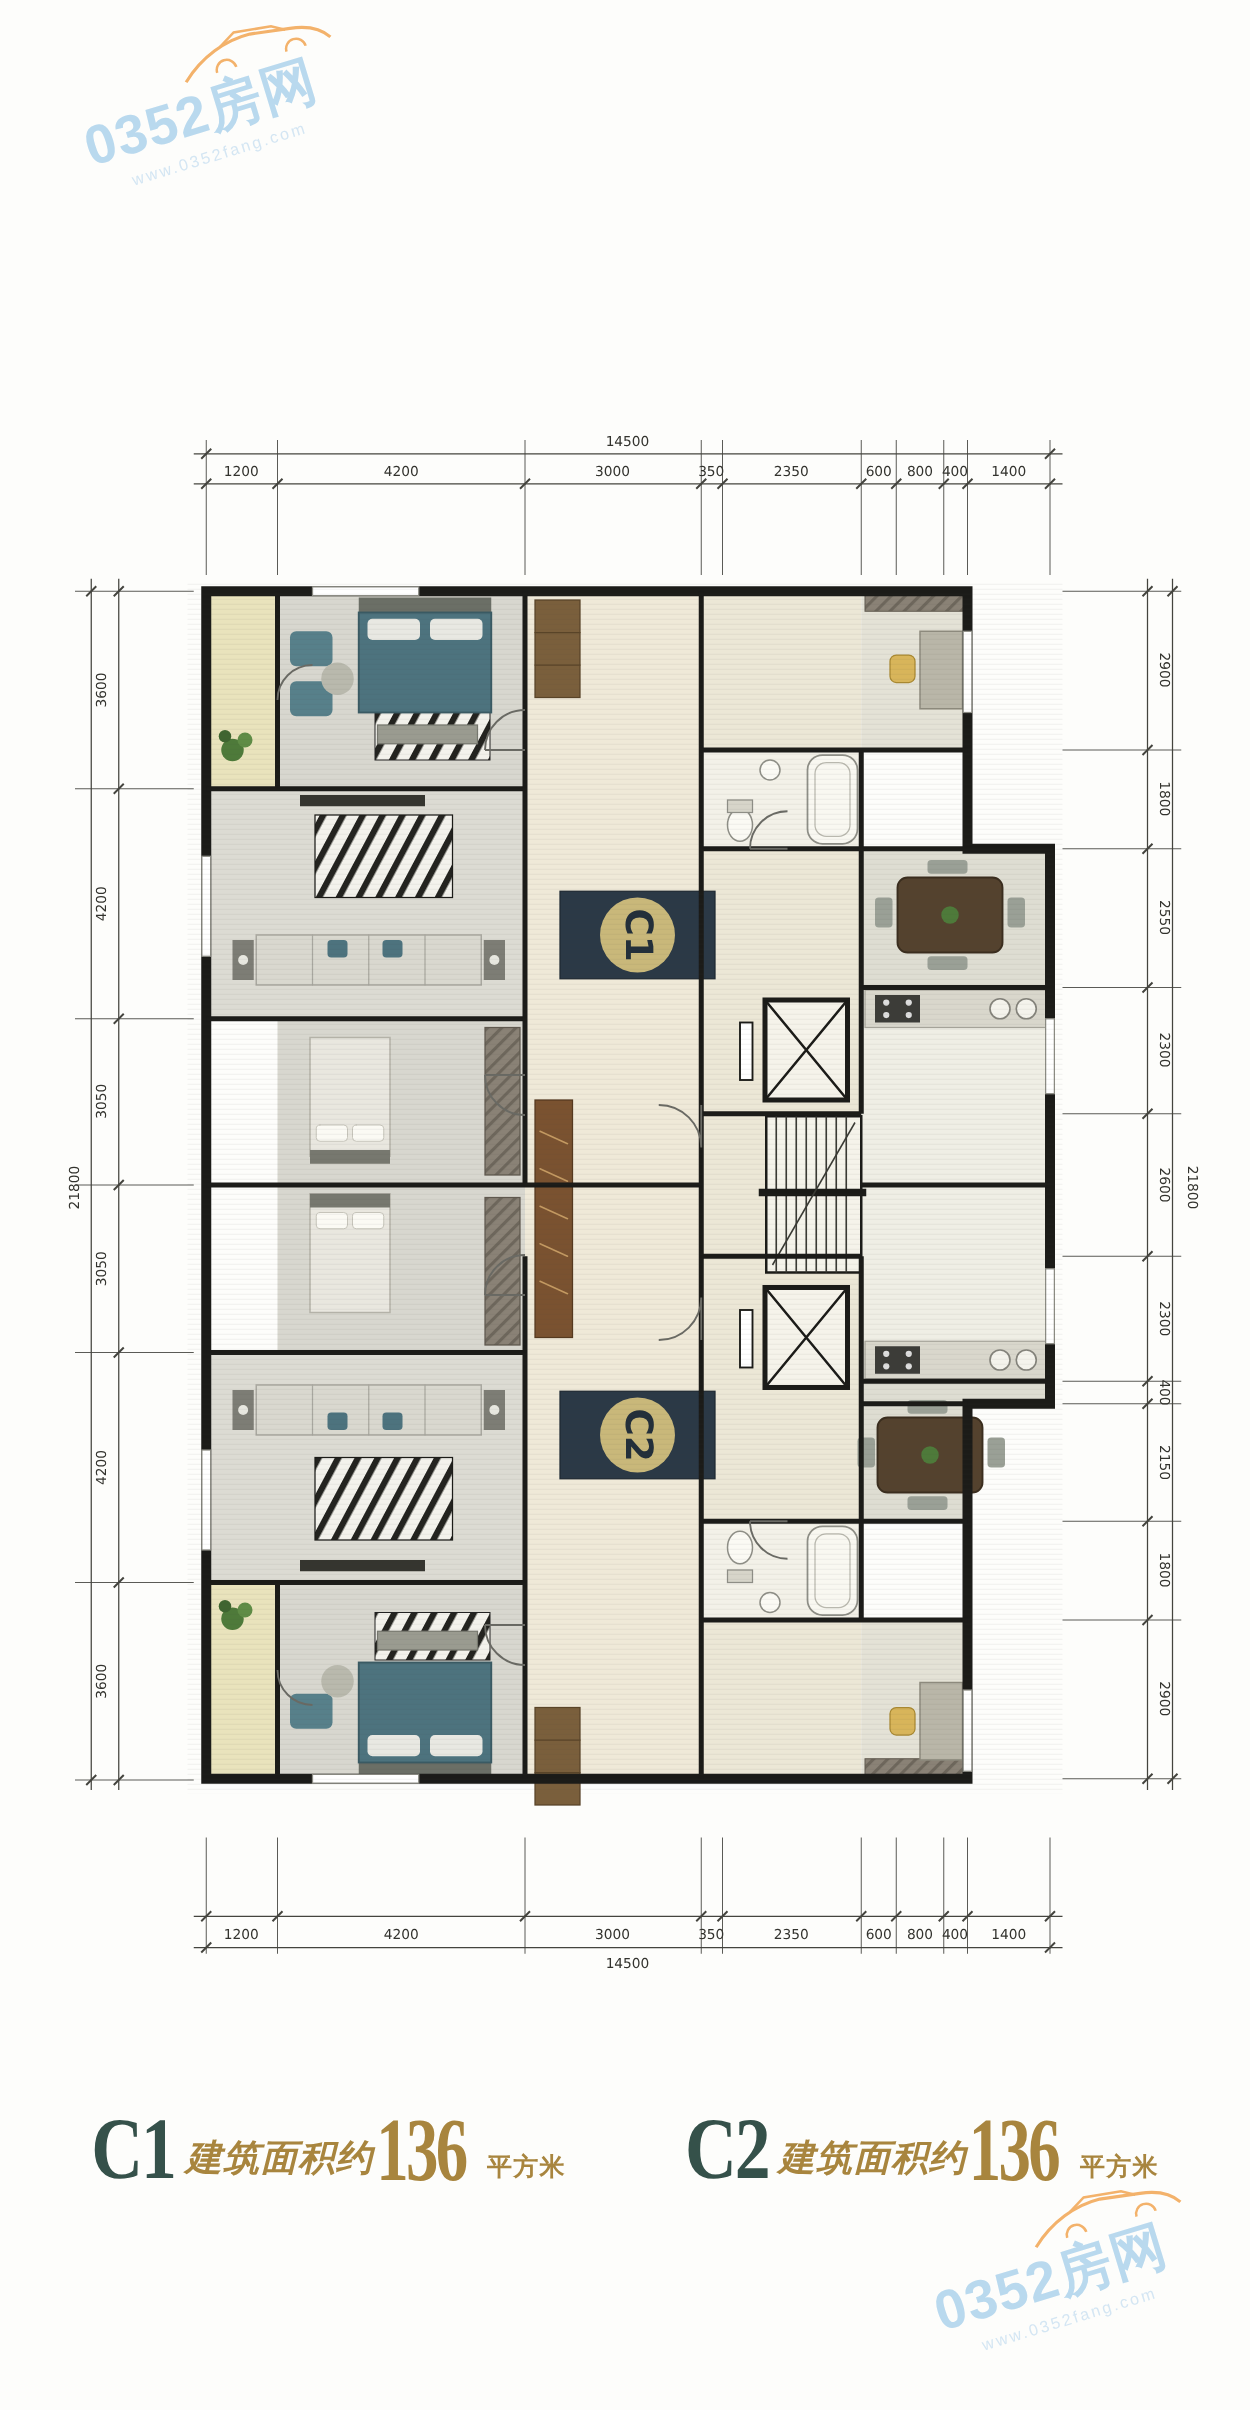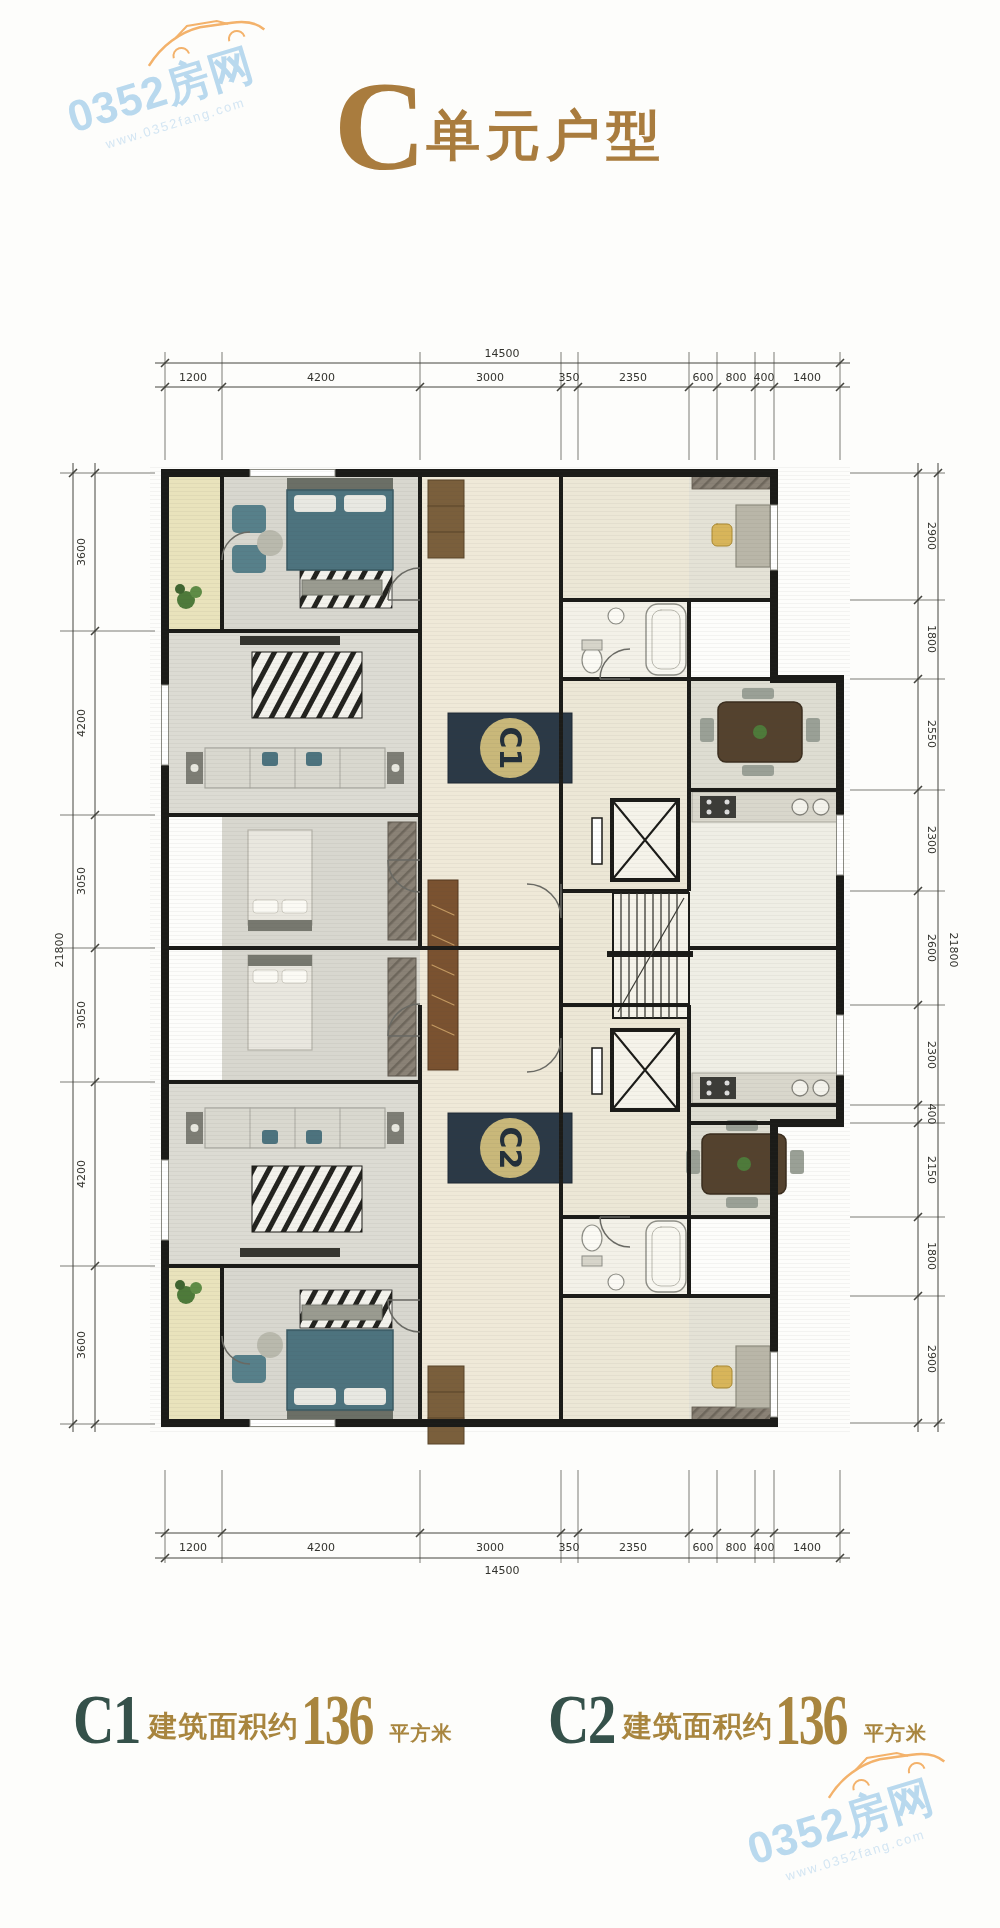--- a/index.html
+++ b/index.html
@@ -26,44 +26,41 @@
   
   svg.plan{position:absolute;left:0;top:0;}
 
   
   .footer{position:absolute;left:0;top:1688px;width:1000px;display:flex;justify-content:center;
           gap:95px;align-items:flex-end;}
   .unit{display:flex;align-items:flex-end;}
   .u-name{font-family:"Liberation Serif","DejaVu Serif",serif;font-size:70px;line-height:.9;
           font-weight:bold;color:var(--unitDark);transform:scaleX(.82);transform-origin:left bottom;letter-spacing:-2px;}
   .u-label{font-family:"DejaVu Sans",sans-serif;font-size:29px;font-weight:bold;color:var(--gold);
-           margin:0 2px 4px -6px;letter-spacing:1px;}
+           margin:0 2px 4px -6px;letter-spacing:1px;font-style:italic;}
   .u-area{font-family:"Liberation Serif","DejaVu Serif",serif;font-size:72px;line-height:.85;font-weight:bold;
           color:var(--gold);transform:scaleX(.72);transform-origin:left bottom;letter-spacing:-3px;}
   .u-suffix{font-family:"DejaVu Sans",sans-serif;font-size:20px;font-weight:bold;color:var(--gold);
             margin:0 0 4px -10px;letter-spacing:1px;}
 </style>
 </head>
 <body>
 
 <div class="page">
 
   <div class="wm wm-tl">
     <svg class="car" width="130" height="34" viewBox="0 0 130 34">
       <path d="M4 30 C22 14 44 7 64 8 L96 13 C110 15 120 21 125 29" stroke="var(--wmOrange)" stroke-width="2.5" fill="none"></path>
       <path d="M38 11 L52 3 L82 7 L92 13" stroke="var(--wmOrange)" stroke-width="2" fill="none"></path>
       <path d="M30 30 a8 8 0 0 1 16 0 M88 30 a8 8 0 0 1 16 0" stroke="var(--wmOrange)" stroke-width="2" fill="none"></path>
     </svg>
     <div class="wm-brand">0352房网</div>
     <div class="wm-url">www.0352fang.com</div>
   </div>
 
-  <div class="title">
-    <span class="title-c">C</span><span class="title-text">单元户型</span>
-  </div>
 
   <svg class="plan" width="1000" height="1928" viewBox="0 0 1000 1928" font-family="DejaVu Sans, Liberation Sans, sans-serif">
     <defs>
       <pattern id="zebra" width="14" height="14" patternTransform="rotate(28)" patternUnits="userSpaceOnUse">
         <rect width="14" height="14" fill="#f3f2ec"></rect>
         <rect width="5" height="14" fill="#23231f"></rect>
       </pattern>
       <pattern id="hatch" width="8" height="8" patternTransform="rotate(45)" patternUnits="userSpaceOnUse">
         <rect width="8" height="8" fill="#8a8276"></rect>
         <rect width="2.5" height="8" fill="#6e675c"></rect>

